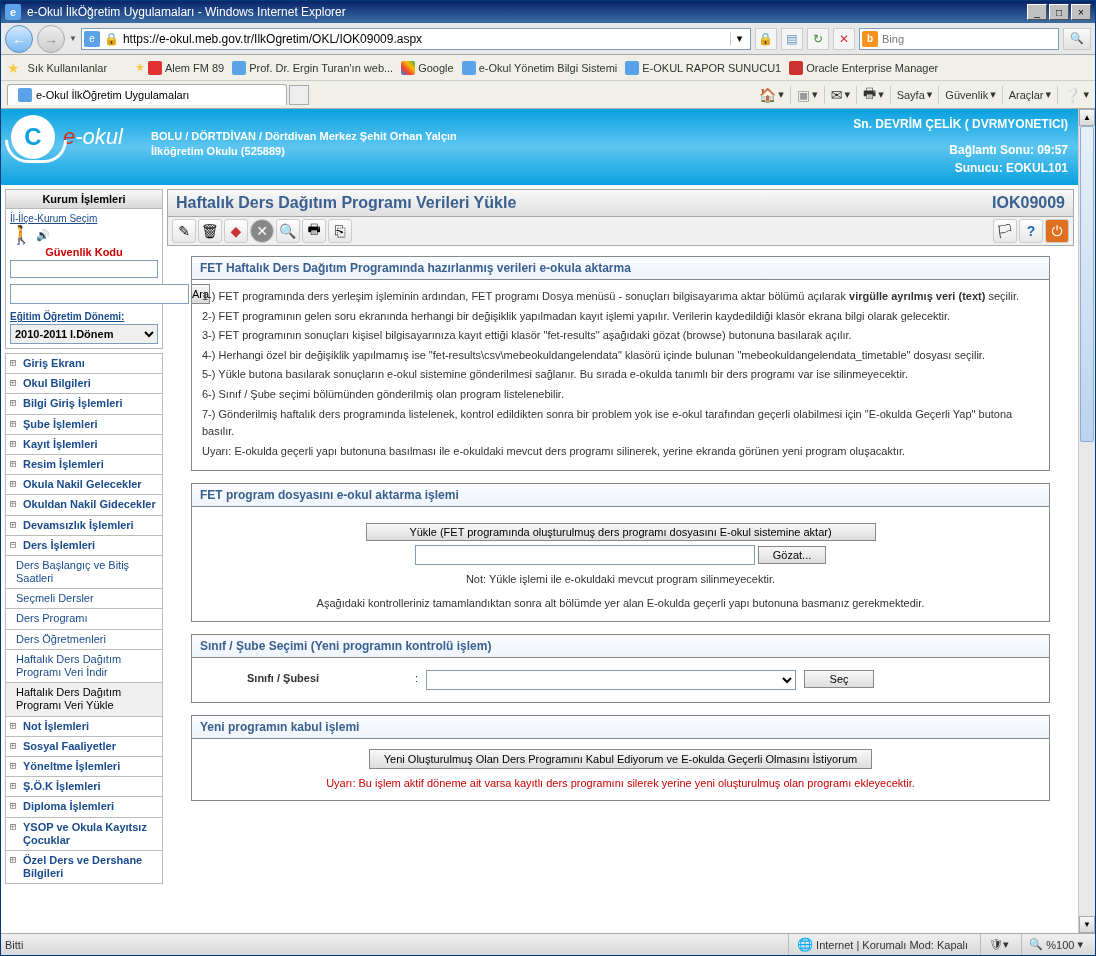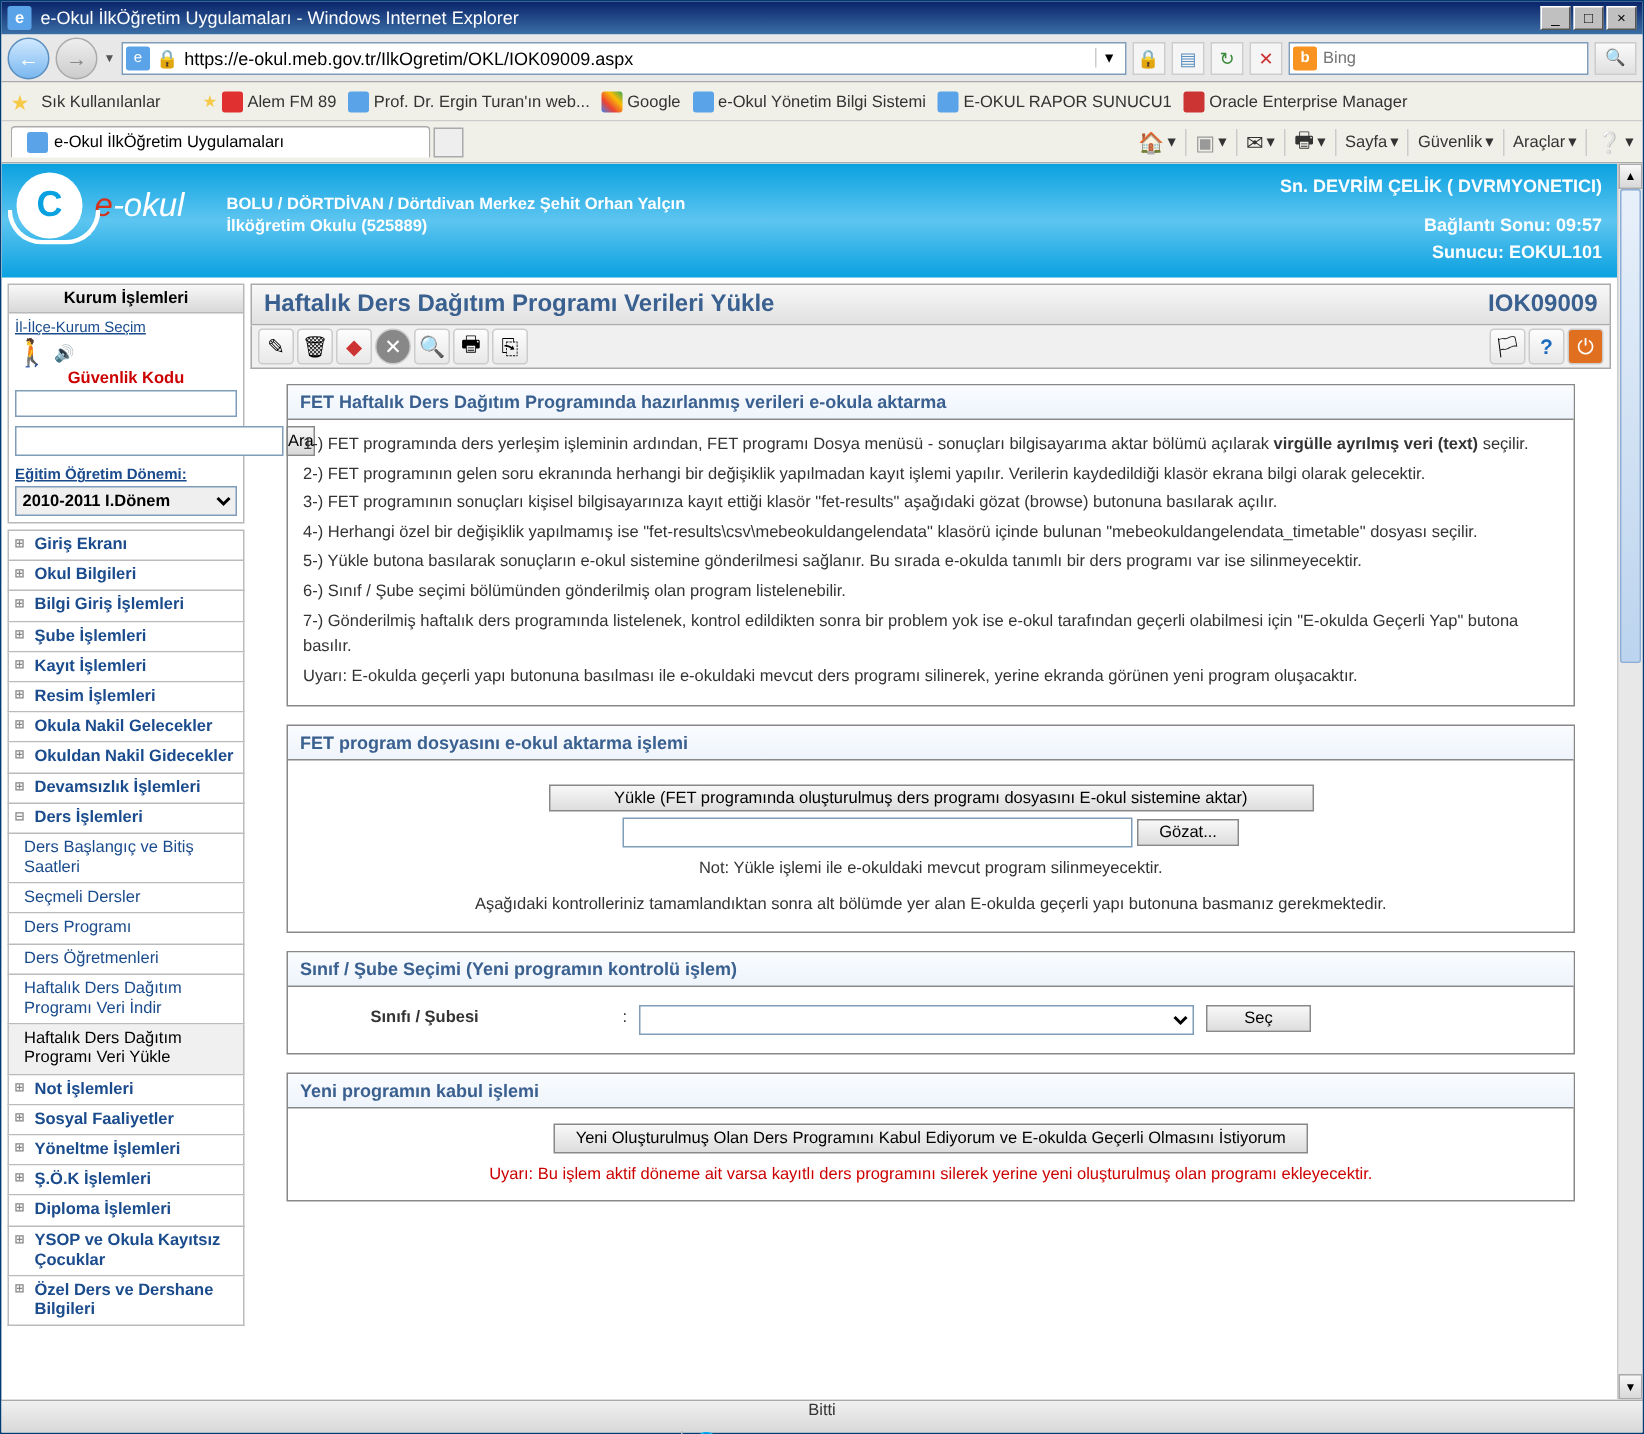--- a/index.html
+++ b/index.html
@@ -99,21 +99,21 @@
 .file-input{border:1px solid #7f9db9;background:#fff;width:340px;height:20px;display:inline-block;vertical-align:middle;}
 .browse-btn,.wide-btn,.sec-btn{border:1px solid #888;background:linear-gradient(#f8f8f8,#ddd);padding:2px 14px;font-size:11px;cursor:pointer;vertical-align:middle;}
 .wide-btn{width:510px;margin-top:4px;}
 .note{text-align:center;color:#333;margin-top:6px;}
 .form-row{display:flex;align-items:flex-start;gap:8px;padding:4px 0;margin-left:45px;}
 .form-label{font-weight:bold;width:160px;}
 .sel{border:1px solid #7f9db9;width:370px;height:20px;background:#fff;}
 .warn{color:#c00;text-align:center;margin-top:6px;}
 .kabul-btn{border:1px solid #888;background:linear-gradient(#f8f8f8,#ddd);padding:3px 14px;font-size:11px;cursor:pointer;display:block;margin:2px auto;}
 
-.statusbar{height:22px;background:linear-gradient(#f0f0f0,#d8d8d8);border-top:1px solid #aaa;display:flex;align-items:center;font-size:11px;color:#333;padding:0 4px;gap:4px;flex-direction:column;}
+.statusbar{height:22px;background:linear-gradient(#f0f0f0,#d8d8d8);border-top:1px solid #aaa;display:flex;align-items:center;font-size:11px;color:#333;padding:0 4px;gap:4px;}
 .statusbar .cell{border-left:1px solid #bbb;padding:0 8px;height:100%;display:flex;align-items:center;gap:3px;}
 .statusbar .spacer{flex:1;}
 .globe{color:#3a80c0;font-size:13px;}
 </style>
 </head>
 <body>
 
 <div class="window">
   <div class="titlebar">
     <div class="ie-icon">e</div>

